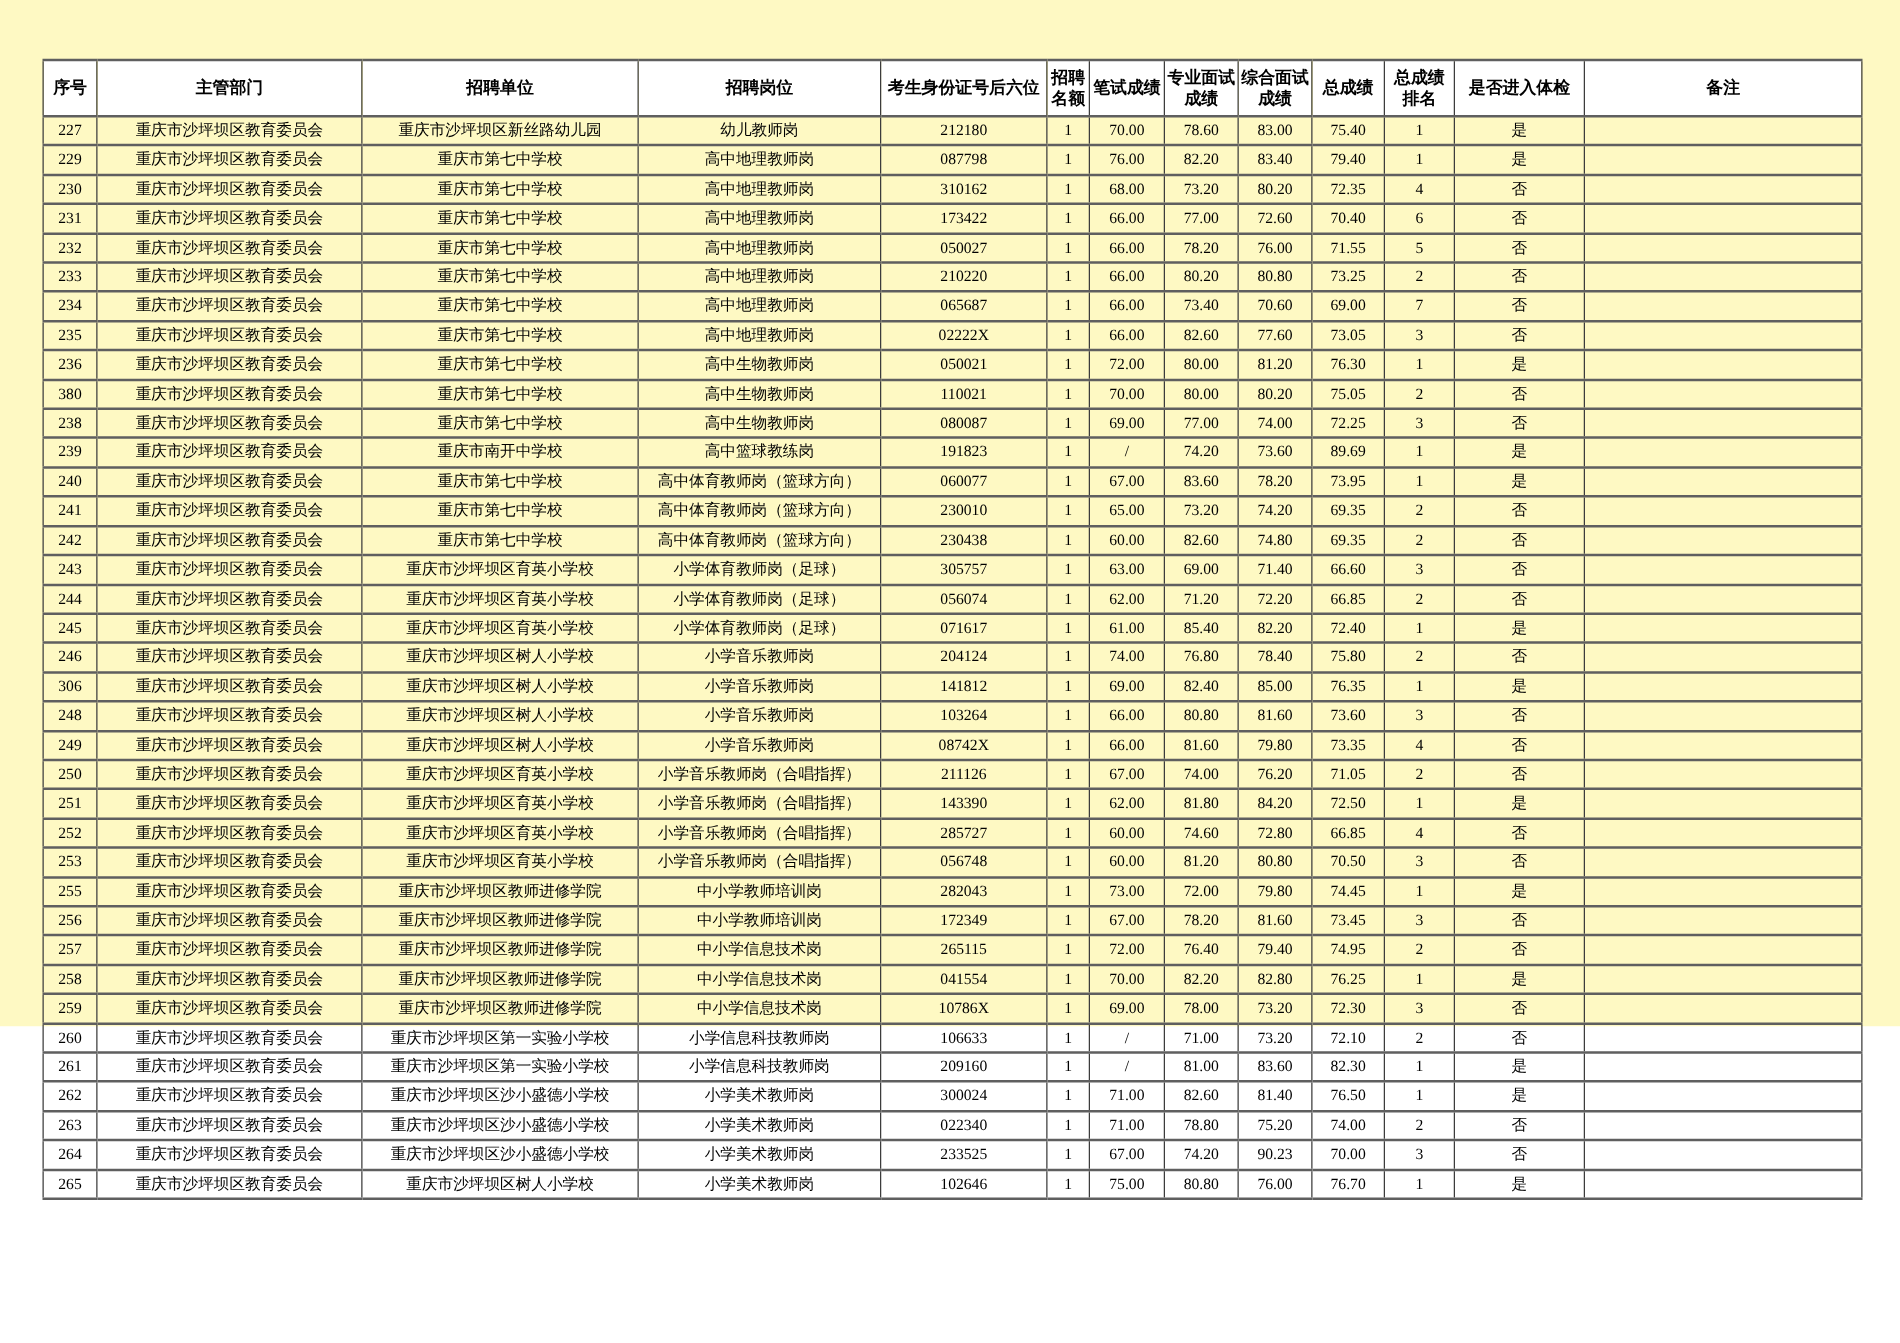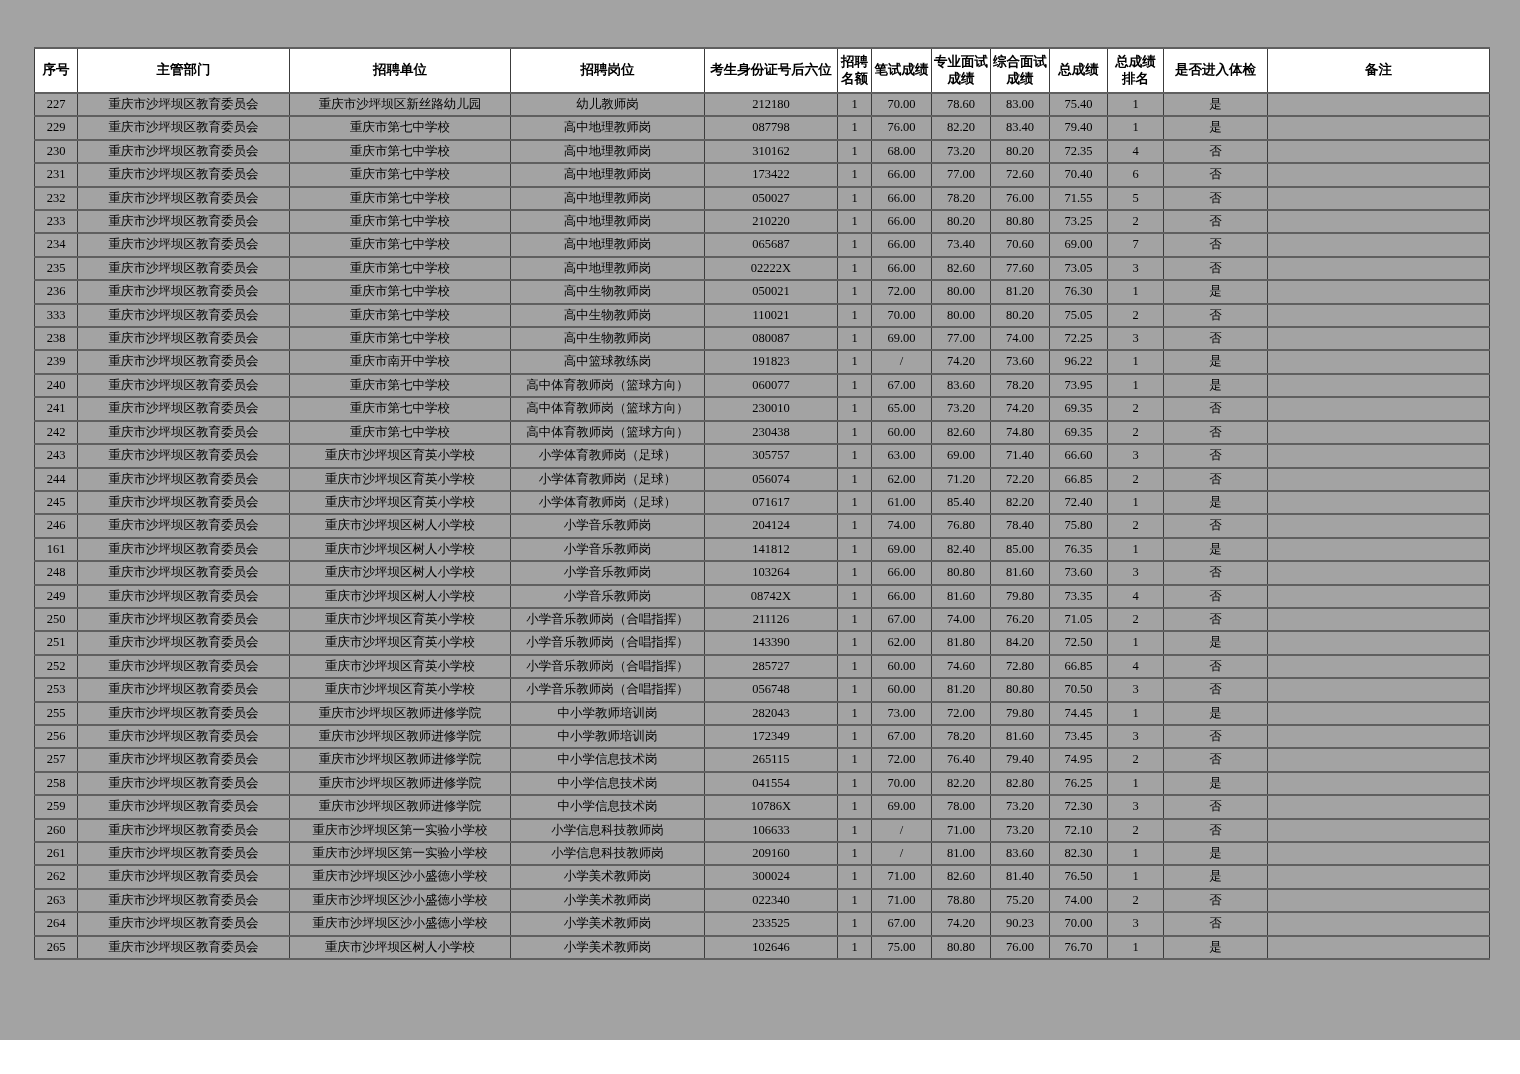--- a/index.html
+++ b/index.html
@@ -8,22 +8,22 @@
     background: #ffffff;
     width: 1520px;
     height: 1074px;
     overflow: hidden;
     font-family: "Liberation Serif", "DejaVu Serif", serif;
     color: #000;
   }
   .page {
     position: relative;
     width: 1520px;
-    height: 1040px;
-    background: #a3a3a3;
+    height: 821px;
+    background: #fef9c3;
   }
   .table-wrap {
     position: absolute;
     left: 34px;
     top: 47px;
     width: 1456px;
   }
   table.results {
     border-collapse: collapse;
     table-layout: fixed;
@@ -235,21 +235,21 @@
             <td class="col-quota">1</td>
             <td class="col-written">72.00</td>
             <td class="col-prof_interview">80.00</td>
             <td class="col-comp_interview">81.20</td>
             <td class="col-total">76.30</td>
             <td class="col-rank">1</td>
             <td class="col-physical">是</td>
             <td class="col-remark"></td>
           </tr>
           <tr>
-            <td class="col-serial">333</td>
+            <td class="col-serial">380</td>
             <td class="col-department">重庆市沙坪坝区教育委员会</td>
             <td class="col-unit">重庆市第七中学校</td>
             <td class="col-position">高中生物教师岗</td>
             <td class="col-id_last6">110021</td>
             <td class="col-quota">1</td>
             <td class="col-written">70.00</td>
             <td class="col-prof_interview">80.00</td>
             <td class="col-comp_interview">80.20</td>
             <td class="col-total">75.05</td>
             <td class="col-rank">2</td>
@@ -274,21 +274,21 @@
           <tr>
             <td class="col-serial">239</td>
             <td class="col-department">重庆市沙坪坝区教育委员会</td>
             <td class="col-unit">重庆市南开中学校</td>
             <td class="col-position">高中篮球教练岗</td>
             <td class="col-id_last6">191823</td>
             <td class="col-quota">1</td>
             <td class="col-written">/</td>
             <td class="col-prof_interview">74.20</td>
             <td class="col-comp_interview">73.60</td>
-            <td class="col-total">96.22</td>
+            <td class="col-total">89.69</td>
             <td class="col-rank">1</td>
             <td class="col-physical">是</td>
             <td class="col-remark"></td>
           </tr>
           <tr>
             <td class="col-serial">240</td>
             <td class="col-department">重庆市沙坪坝区教育委员会</td>
             <td class="col-unit">重庆市第七中学校</td>
             <td class="col-position">高中体育教师岗（篮球方向）</td>
             <td class="col-id_last6">060077</td>
@@ -385,21 +385,21 @@
             <td class="col-quota">1</td>
             <td class="col-written">74.00</td>
             <td class="col-prof_interview">76.80</td>
             <td class="col-comp_interview">78.40</td>
             <td class="col-total">75.80</td>
             <td class="col-rank">2</td>
             <td class="col-physical">否</td>
             <td class="col-remark"></td>
           </tr>
           <tr>
-            <td class="col-serial">161</td>
+            <td class="col-serial">306</td>
             <td class="col-department">重庆市沙坪坝区教育委员会</td>
             <td class="col-unit">重庆市沙坪坝区树人小学校</td>
             <td class="col-position">小学音乐教师岗</td>
             <td class="col-id_last6">141812</td>
             <td class="col-quota">1</td>
             <td class="col-written">69.00</td>
             <td class="col-prof_interview">82.40</td>
             <td class="col-comp_interview">85.00</td>
             <td class="col-total">76.35</td>
             <td class="col-rank">1</td>

